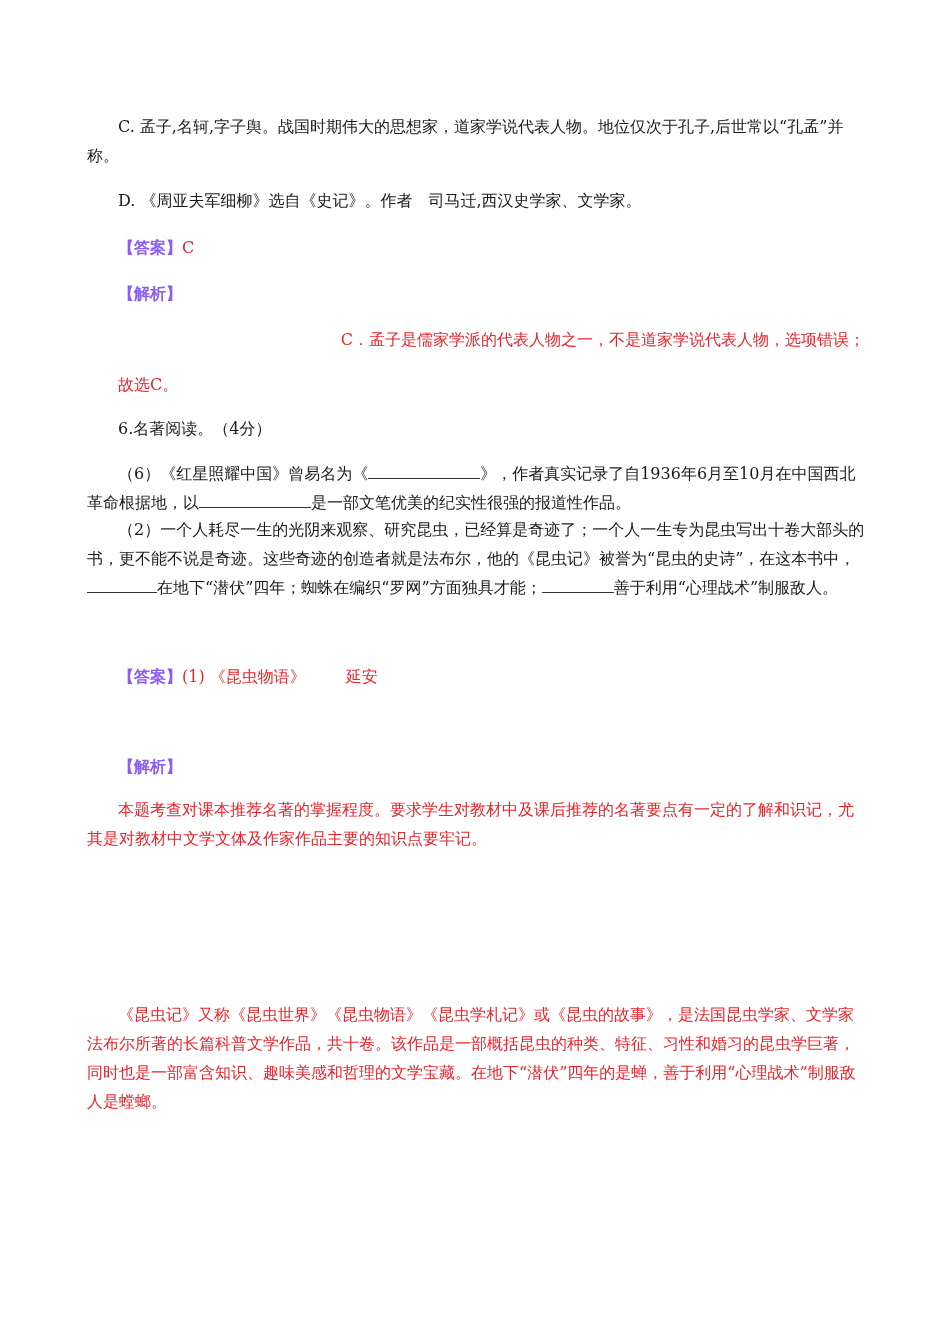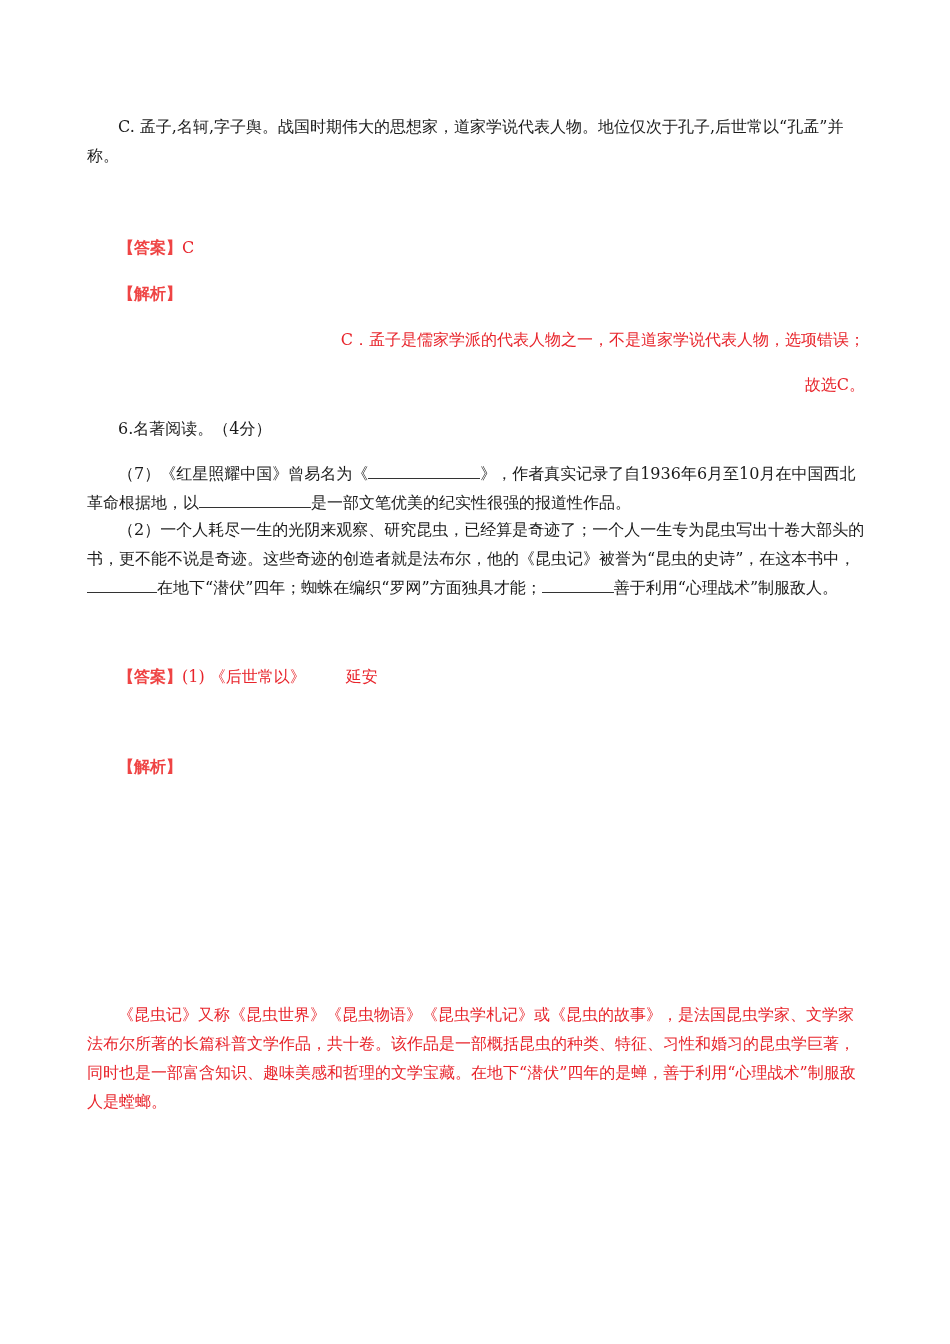--- a/index.html
+++ b/index.html
@@ -3,64 +3,66 @@
 <meta charset="utf-8">
 <style>
   html, body { margin: 0; padding: 0; background: #ffffff; }
   body { width: 950px; height: 1344px; position: relative; overflow: hidden;
          font-family: "DejaVu Serif", "Liberation Serif", serif; color: #1a1a1a; }
   .page { position: absolute; left: 0; top: 0; width: 950px; height: 1344px; }
   .p { position: absolute; left: 87px; width: 778px; font-size: 16px; line-height: 29px; margin: 0; }
   .ind { text-indent: 31px; }
   .red { color: #e8242b; }
   .black { color: #1a1a1a; }
-  .tag { color: #ef4444; font-weight: bold; }
+  .tag { color: #8b5cf6; font-weight: bold; }
   .blank { display: inline-block; border-bottom: 1px solid #333; vertical-align: baseline; height: 16px; }
   .b1 { width: 112px; }
   .b2 { width: 112px; }
   .b3 { width: 70px; }
   .b4 { width: 72px; }
   .gap { display: inline-block; width: 40px; }
 </style>
 </head>
 <body>
 
 <div class="page">
 
   <p class="p ind black" style="top:112px;">C. 孟子,名轲,字子舆。战国时期伟大的思想家，道家学说代表人物。地位仅次于孔子,后世常以“孔孟”并称。</p>
 
+  <p class="p ind black" style="top:186px;">D. 《周亚夫军细柳》选自《史记》。作者　司马迁,西汉史学家、文学家。</p>
 
   <p class="p ind red" style="top:233px;">
     <span class="tag">【答案】</span><span>C</span>
   </p>
 
   <p class="p ind red" style="top:279px;">
     <span class="tag">【解析】</span>
   </p>
 
   <p class="p ind red" style="top:325px;text-align:right;">C．孟子是儒家学派的代表人物之一，不是道家学说代表人物，选项错误；</p>
 
-  <p class="p ind red" style="top:370px;text-align:right;">故选C。</p>
+  <p class="p ind red" style="top:370px;">故选C。</p>
 
   <p class="p ind black" style="top:414px;">6.名著阅读。（4分）</p>
 
   <p class="p ind black" style="top:459px;">
-    <span>（7）《红星照耀中国》曾易名为《</span><span class="blank b1"></span><span>》，作者真实记录了自1936年6月至10月在中国西北革命根据地，以</span><span class="blank b2"></span><span>是一部文笔优美的纪实性很强的报道性作品。</span>
+    <span>（6）《红星照耀中国》曾易名为《</span><span class="blank b1"></span><span>》，作者真实记录了自1936年6月至10月在中国西北革命根据地，以</span><span class="blank b2"></span><span>是一部文笔优美的纪实性很强的报道性作品。</span>
   </p>
 
   <p class="p ind black" style="top:515px;">
     <span>（2）一个人耗尽一生的光阴来观察、研究昆虫，已经算是奇迹了；一个人一生专为昆虫写出十卷大部头的书，更不能不说是奇迹。这些奇迹的创造者就是法布尔，他的《昆虫记》被誉为“昆虫的史诗”，在这本书中，</span><span class="blank b3"></span><span>在地下“潜伏”四年；蜘蛛在编织“罗网”方面独具才能；</span><span class="blank b4"></span><span>善于利用“心理战术”制服敌人。</span>
   </p>
 
   <p class="p ind red" style="top:662px;">
-    <span class="tag">【答案】</span><span>(1)</span>&nbsp;<span>《后世常以》</span><span class="gap"></span><span>延安</span>
+    <span class="tag">【答案】</span><span>(1)</span>&nbsp;<span>《昆虫物语》</span><span class="gap"></span><span>延安</span>
   </p>
 
 
   <p class="p ind red" style="top:752px;">
     <span class="tag">【解析】</span>
   </p>
 
+  <p class="p ind red" style="top:795px;">本题考查对课本推荐名著的掌握程度。要求学生对教材中及课后推荐的名著要点有一定的了解和识记，尤其是对教材中文学文体及作家作品主要的知识点要牢记。</p>
 
 
   <p class="p ind red" style="top:1000px;">《昆虫记》又称《昆虫世界》《昆虫物语》《昆虫学札记》或《昆虫的故事》，是法国昆虫学家、文学家法布尔所著的长篇科普文学作品，共十卷。该作品是一部概括昆虫的种类、特征、习性和婚习的昆虫学巨著，同时也是一部富含知识、趣味美感和哲理的文学宝藏。在地下“潜伏”四年的是蝉，善于利用“心理战术”制服敌人是螳螂。</p>
 
 </div>
 
 </body></html>

